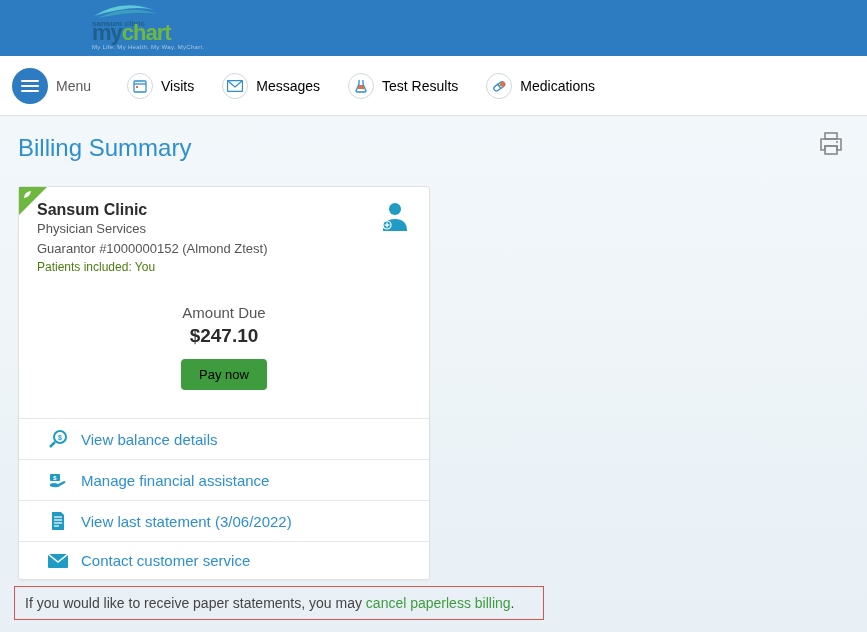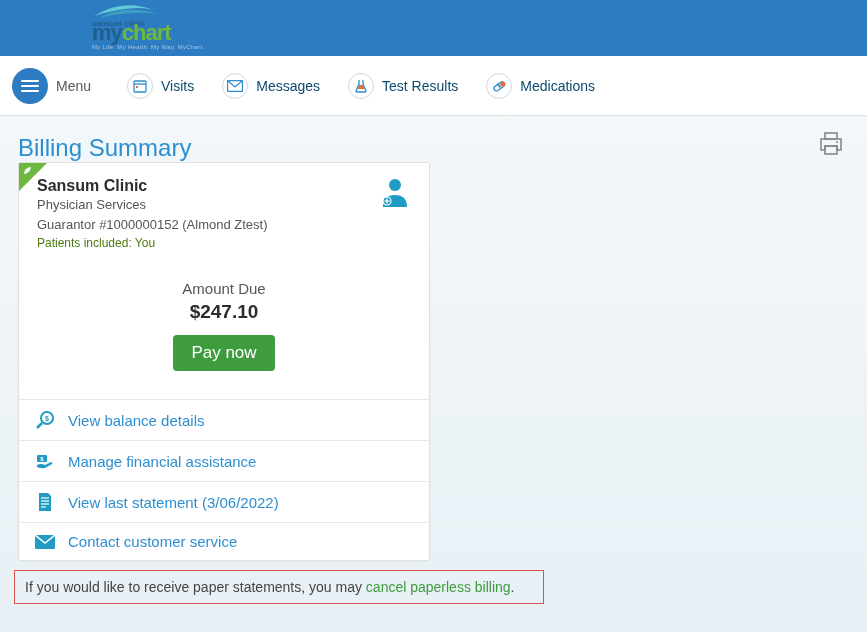--- a/index.html
+++ b/index.html
@@ -60,21 +60,21 @@
       justify-content: center;
       cursor: pointer;
     }
     .menu-lines { width: 18px; height: 12px; display: flex; flex-direction: column; justify-content: space-between; }
     .menu-lines span { height: 2px; background: #fff; border-radius: 2px; }
     .nav-label { color: #5a5a5a; font-size: 14px; margin-right: 18px; }
     .nav-item {
       display: flex;
       align-items: center;
       gap: 8px;
-      color: #0c4a6e;
+      color: #000000;
       font-size: 14px;
       cursor: pointer;
       padding: 4px 10px;
       justify-content: center;
     }
     .nav-icon {
       width: 26px;
       height: 26px;
       border: 1.5px solid #cfd8e0;
       border-radius: 50%;
@@ -85,21 +85,21 @@
     }
 
     .content {
       padding: 18px 24px 0 18px;
       position: relative;
     }
     .page-title {
       color: #2d8fd0;
       font-size: 24px;
       font-weight: 400;
-      margin-bottom: 0;
+      margin-bottom: 24px;
     }
     .print-btn {
       position: absolute;
       right: 22px;
       top: 14px;
       cursor: pointer;
     }
 
     .acct-card {
       width: 412px;
@@ -133,43 +133,43 @@
     .provider-icon { width: 30px; }
 
     .amount-block {
       text-align: center;
       padding: 18px 0 28px 0;
     }
     .amount-label { color: #555; font-size: 15px; margin-bottom: 4px; }
     .amount-value { color: #2c2c2c; font-size: 19px; font-weight: 700; margin-bottom: 12px; }
     .pay-btn {
       background: #3e9b3e;
-      color: #ffffff;
+      color: #000000;
       border: none;
       padding: 8px 18px;
-      font-size: 17px;
+      font-size: 13px;
       border-radius: 4px;
       cursor: pointer;
     }
 
     .action-row {
       border-top: 1px solid #e8e8e8;
-      padding: 10px 15px;
+      padding: 10px 28px;
       display: flex;
       align-items: center;
       gap: 12px;
       cursor: pointer;
     }
     .action-icon { width: 22px; display: flex; justify-content: center; }
     .action-label { color: #2d8fd0; font-size: 15px; }
 
     .notice-box {
       position: absolute;
       left: 14px;
-      bottom: 28px;
+      bottom: 12px;
       width: 530px;
       border: 1px solid #d9534f;
       padding: 8px 10px;
       font-size: 14px;
       color: #444;
     }
     .notice-box .link { color: #3e9b3e; cursor: pointer; }
   </style>
 </head>
 <body>

